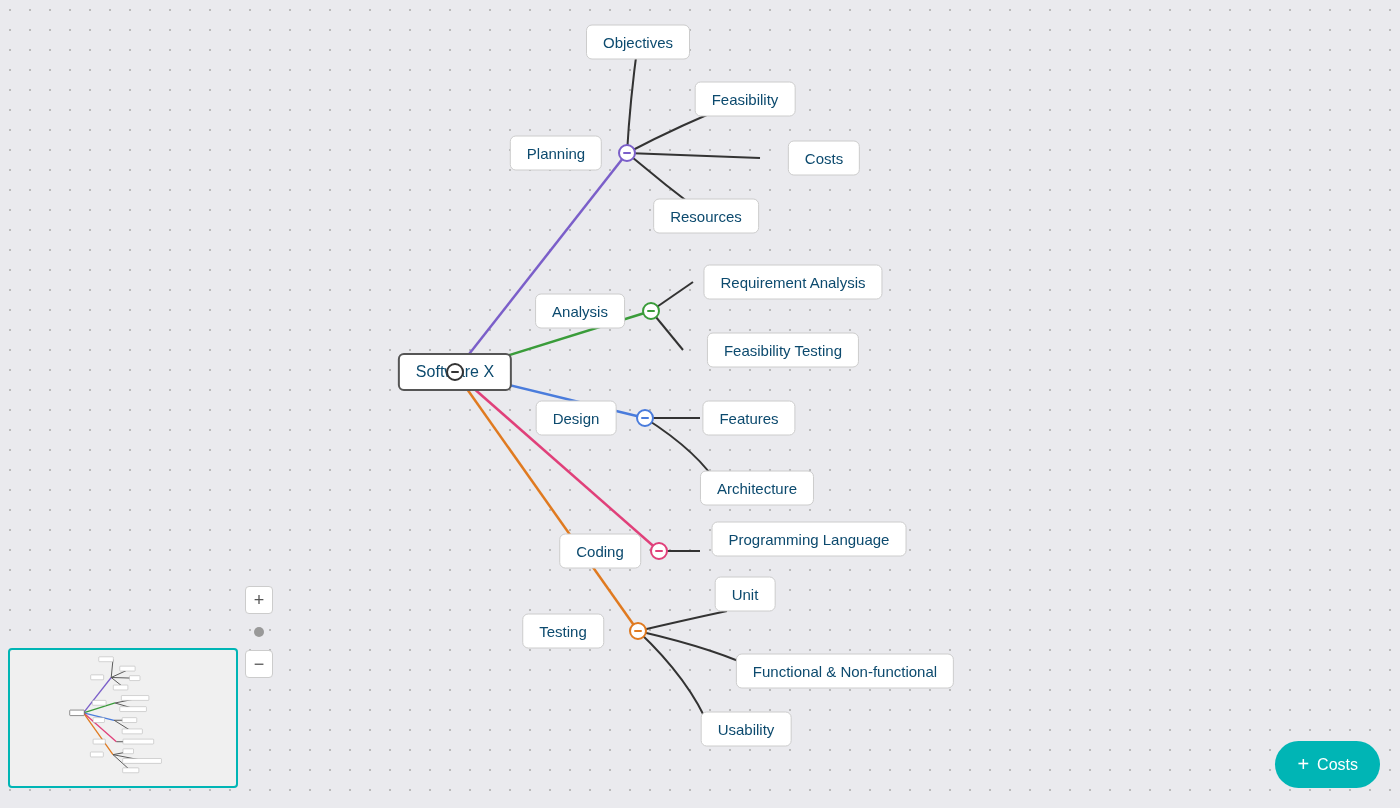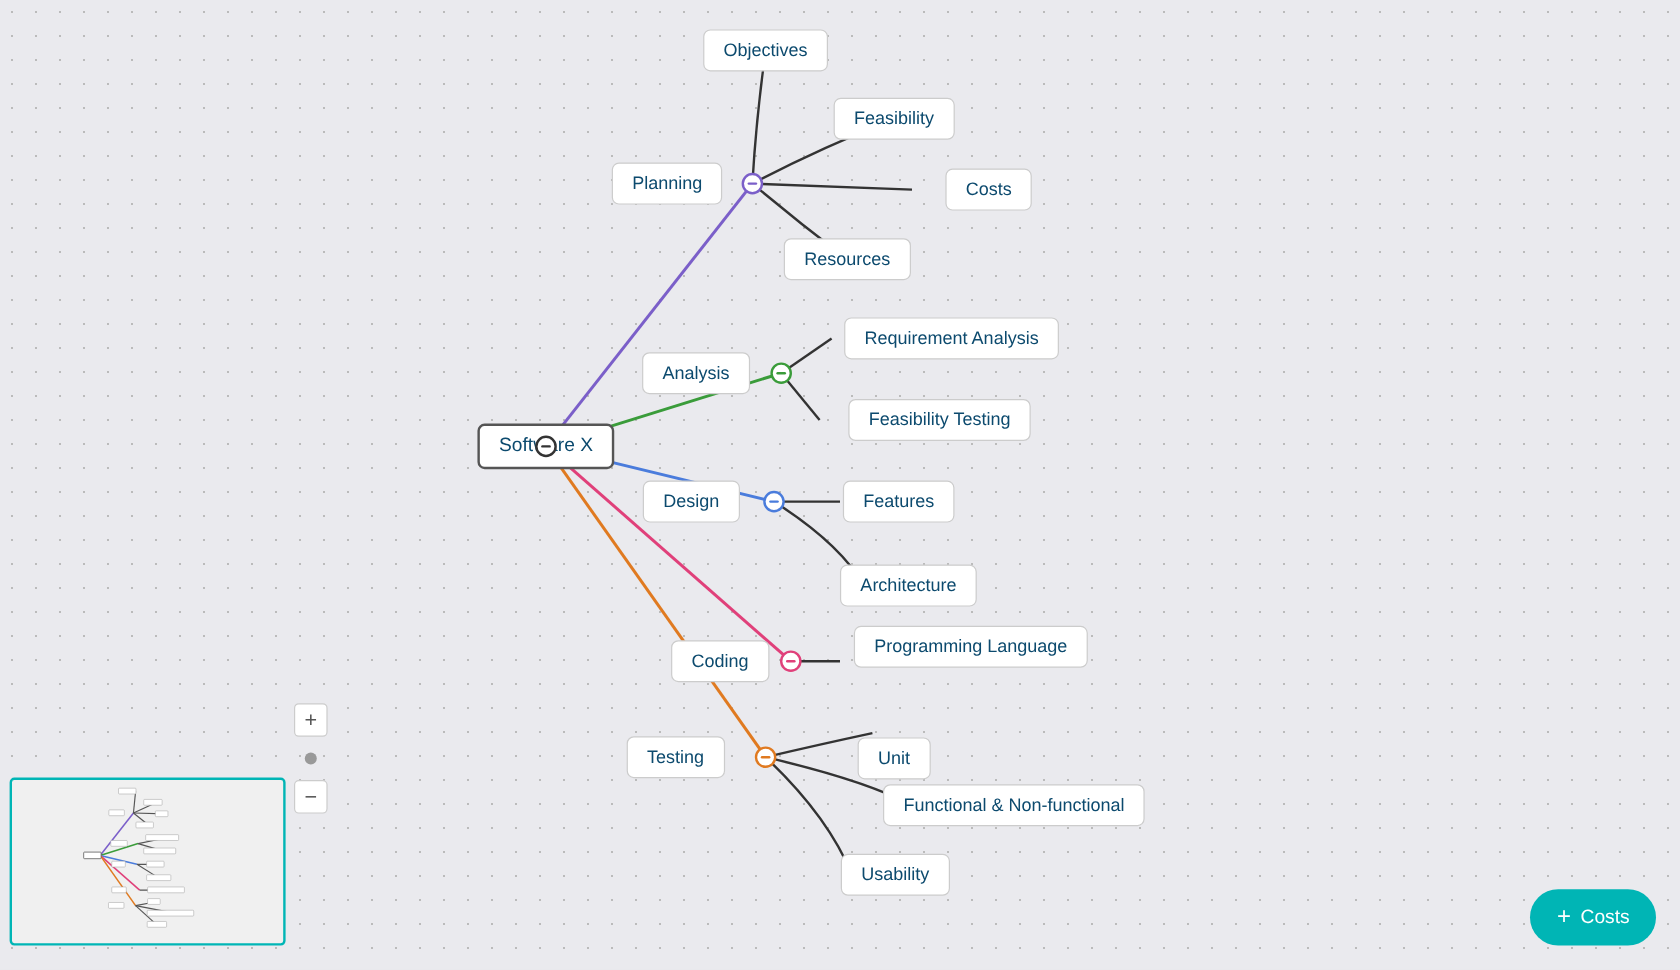--- a/index.html
+++ b/index.html
@@ -286,21 +286,21 @@
 
 <div class="node" style="left:809px; top:539px;">
   <span>Programming Language</span>
 </div>
 
 <div class="node" style="left:563px; top:631px;text-align:center;">
   <span>Testing</span>
 </div>
 <div class="collapse-circle orange" style="left:638px; top:631px;"></div>
 
-<div class="node" style="left:745px; top:632px;">
+<div class="node" style="left:745px; top:594px;">
   <span>Unit</span>
 </div>
 
 <div class="node" style="left:845px; top:671px;">
   <span>Functional &amp; Non-functional</span>
 </div>
 
 <div class="node" style="left:746px; top:729px;">
   <span>Usability</span>
 </div>

